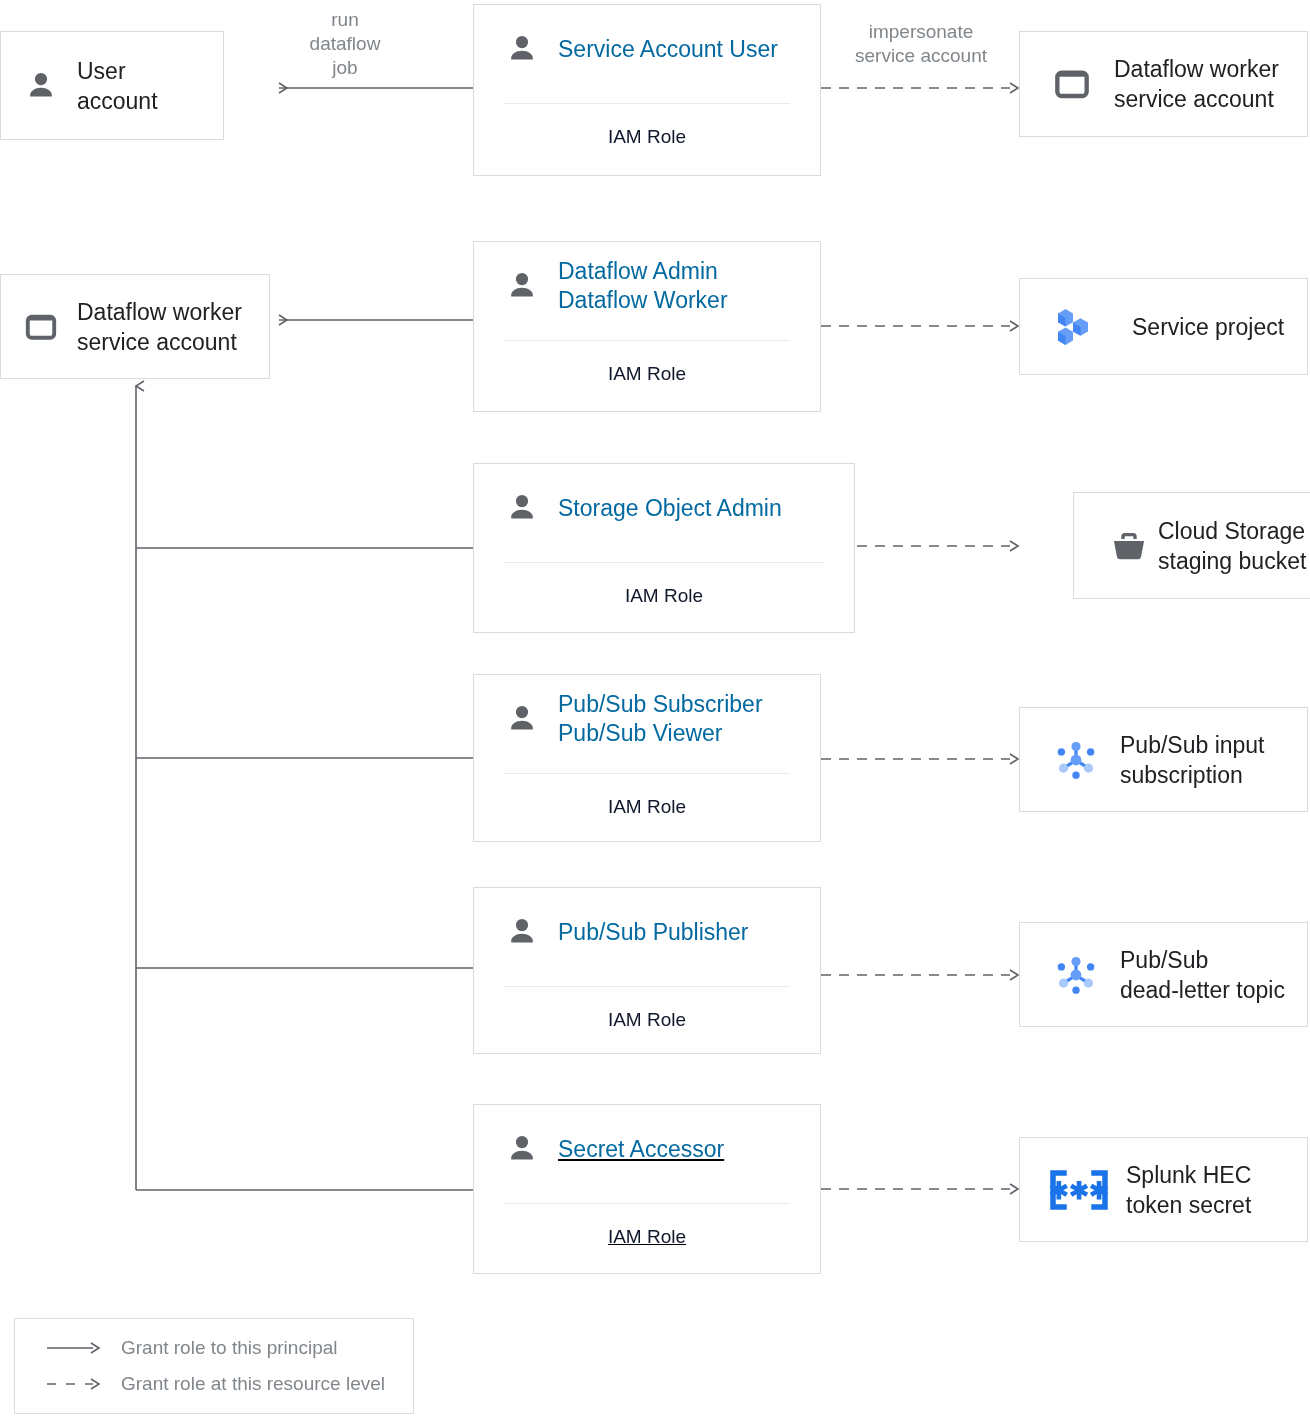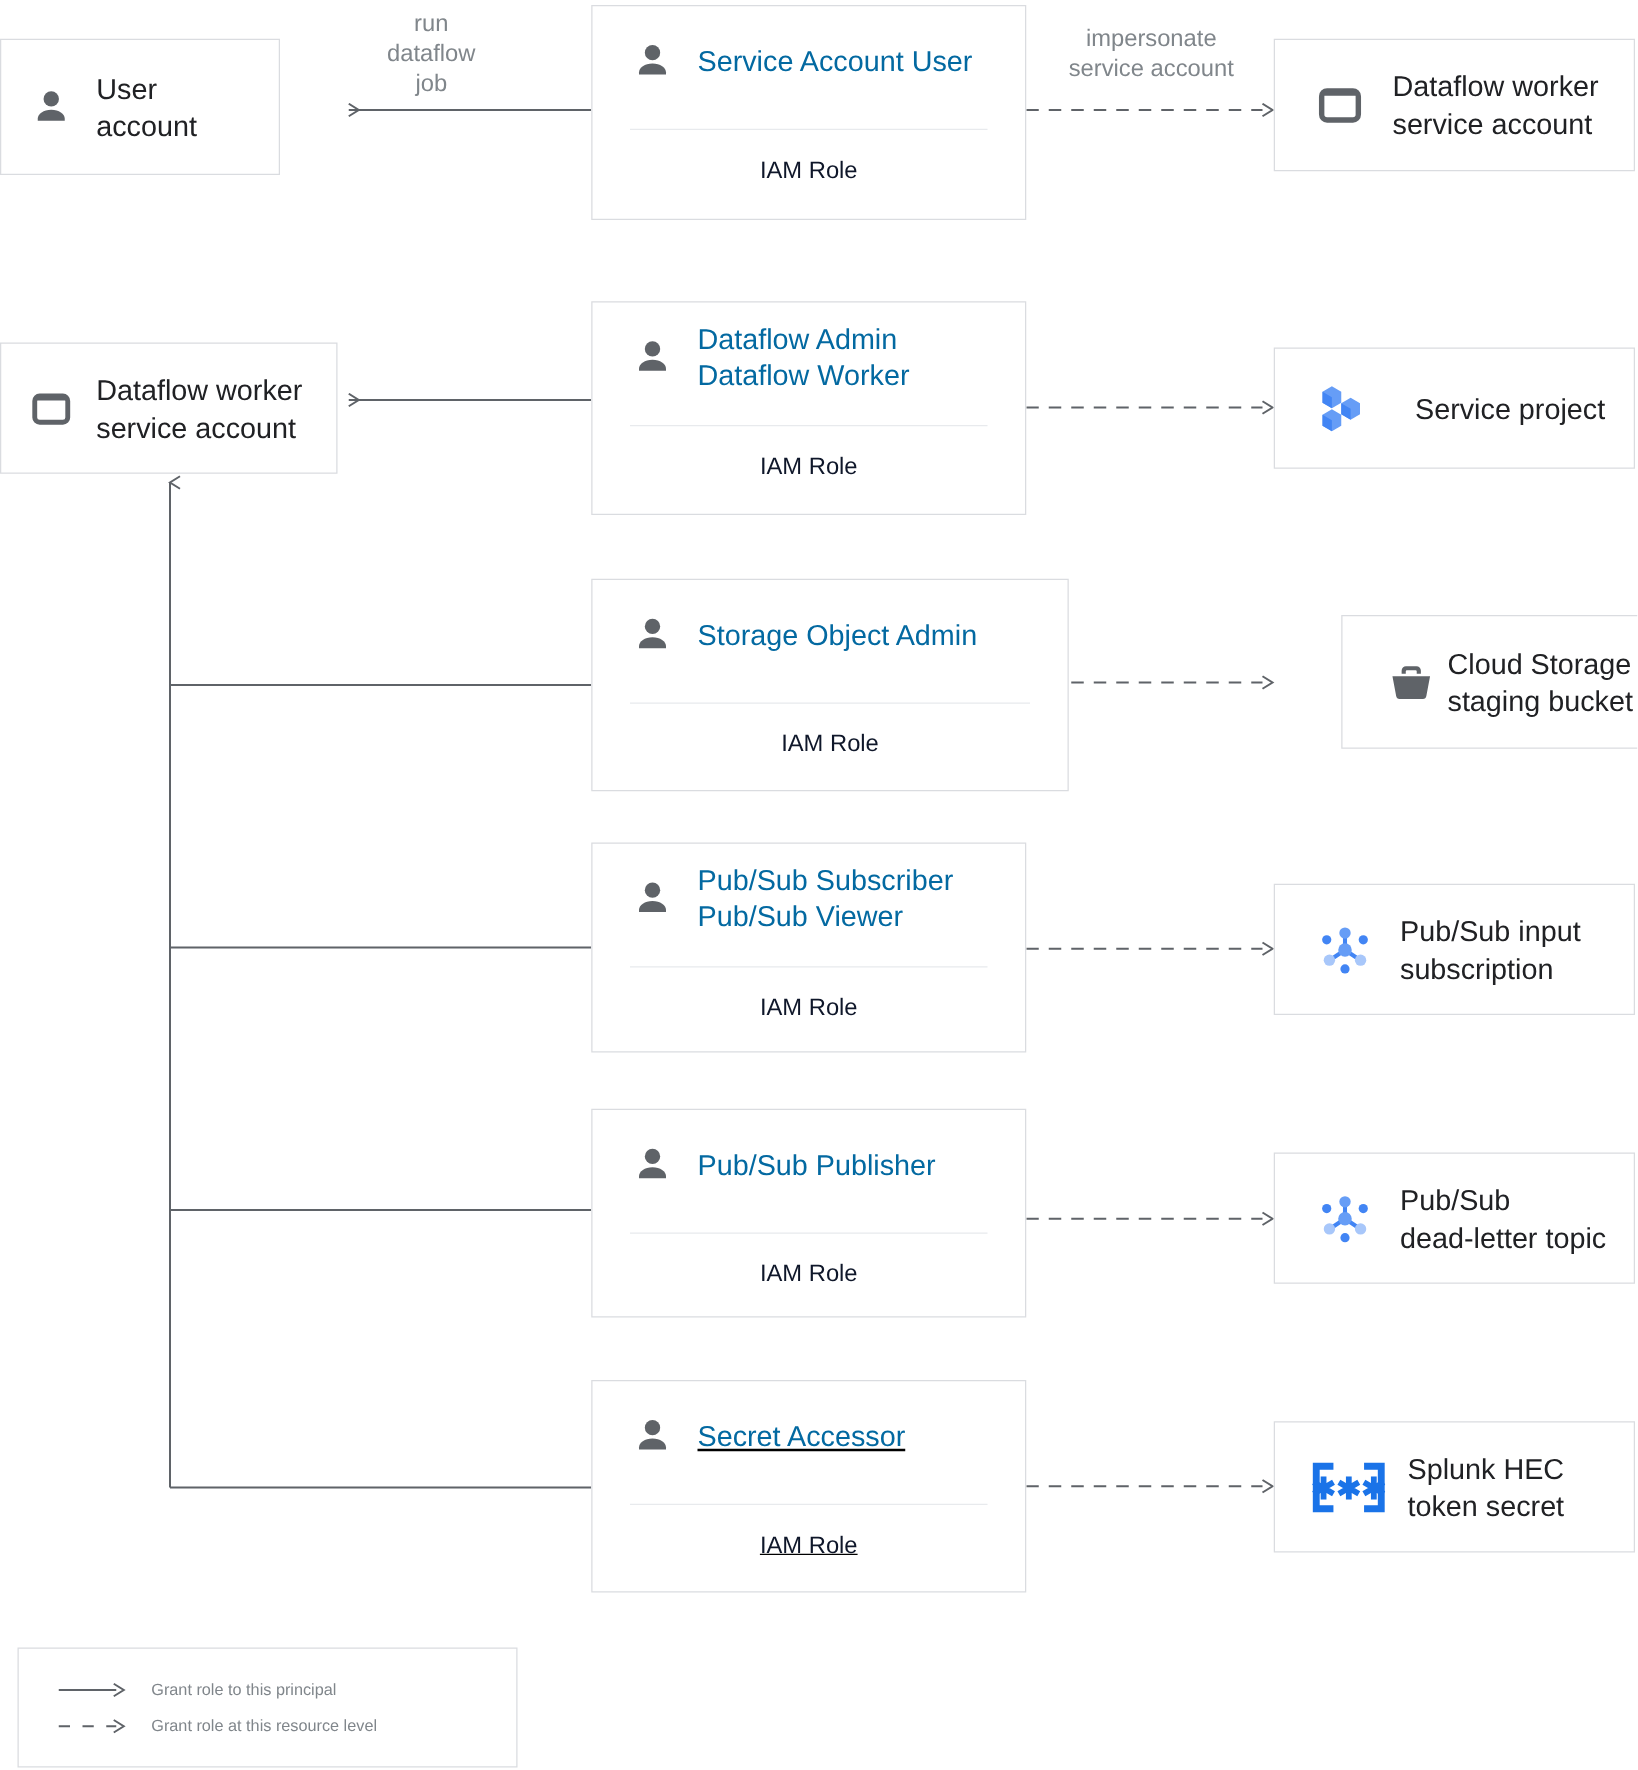--- a/index.html
+++ b/index.html
@@ -111,21 +111,21 @@
     justify-content: center;
     gap: 14px;
     padding-left: 30px;
   }
   .legend-row {
     display: flex;
     align-items: center;
     gap: 18px;
   }
   .legend-text {
-    font-size: 13px;
+    font-size: 19px;
     color: #80868b;
   }
 </style>
 </head>
 <body>
 
 <div id="canvas">
 
   <svg class="svg-layer" viewBox="0 0 1310 1416">
     <defs>

